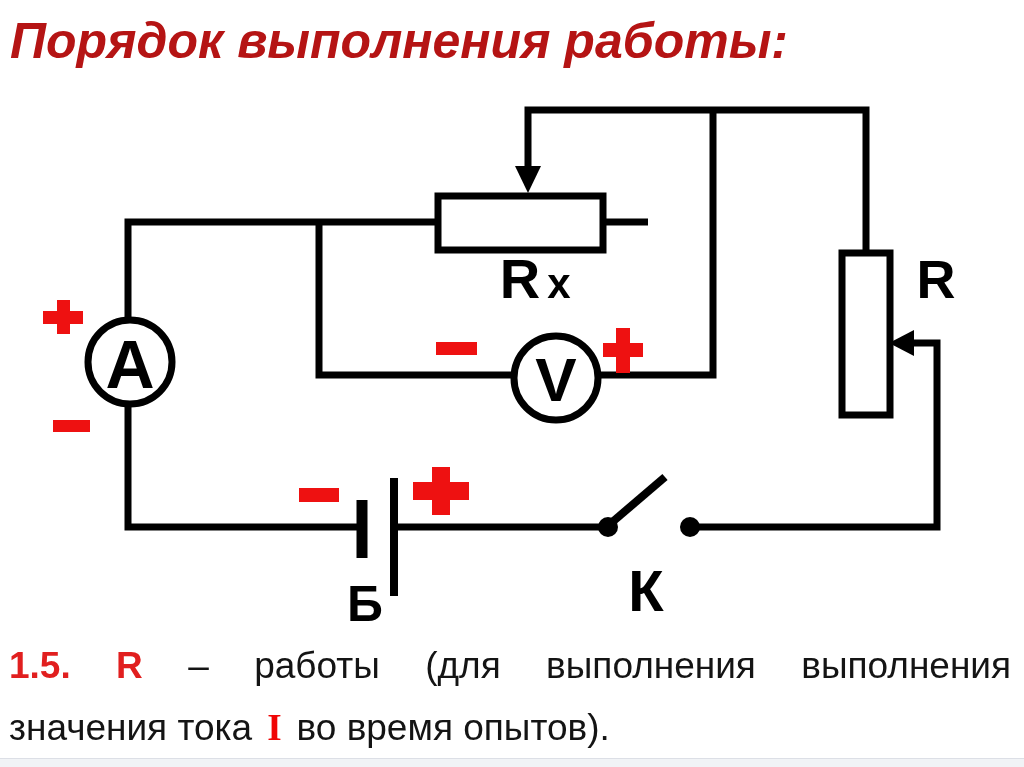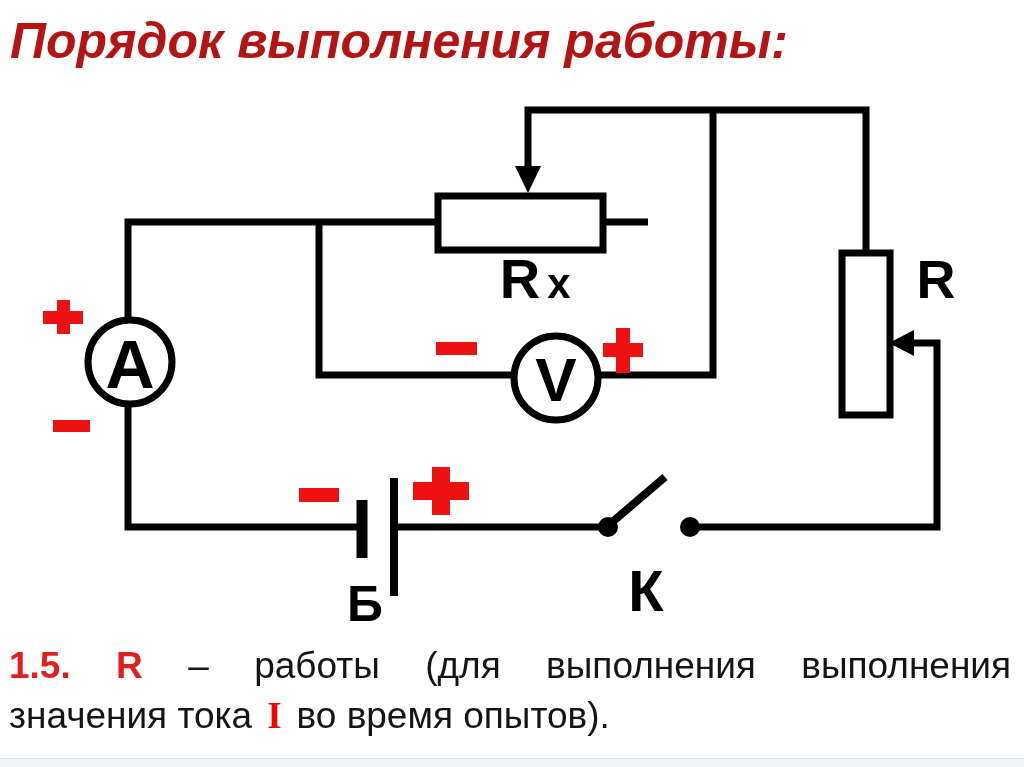--- a/index.html
+++ b/index.html
@@ -21,21 +21,21 @@
   .plate-thin{stroke:#000;stroke-width:8;}
   .dot{fill:#000;}
   .arrowhead{fill:#000;}
   .sign{fill:#ee1111;}
   .lbl{font-family:"Liberation Sans",sans-serif;font-weight:bold;fill:#000;}
   .caption{
     position:absolute;left:9px;top:641px;width:1002px;
     font-size:37px;line-height:50px;color:#141414;
   }
   .cap-line1{text-align:justify;text-align-last:justify;white-space:normal;}
-  .cap-line2{text-align:left;margin-top:0px;}
+  .cap-line2{text-align:left;margin-top:12px;}
   .red-bold{color:#e11f1f;font-weight:bold;}
   .current-sym{
     color:#f00505;font-weight:bold;font-family:"Liberation Serif",serif;
     margin:0 15px;
   }
   .footer-strip{
     position:absolute;left:0;bottom:0;width:1024px;height:8px;
     background:#f1f3f6;border-top:1px solid #dcdfe6;
   }
 </style>

